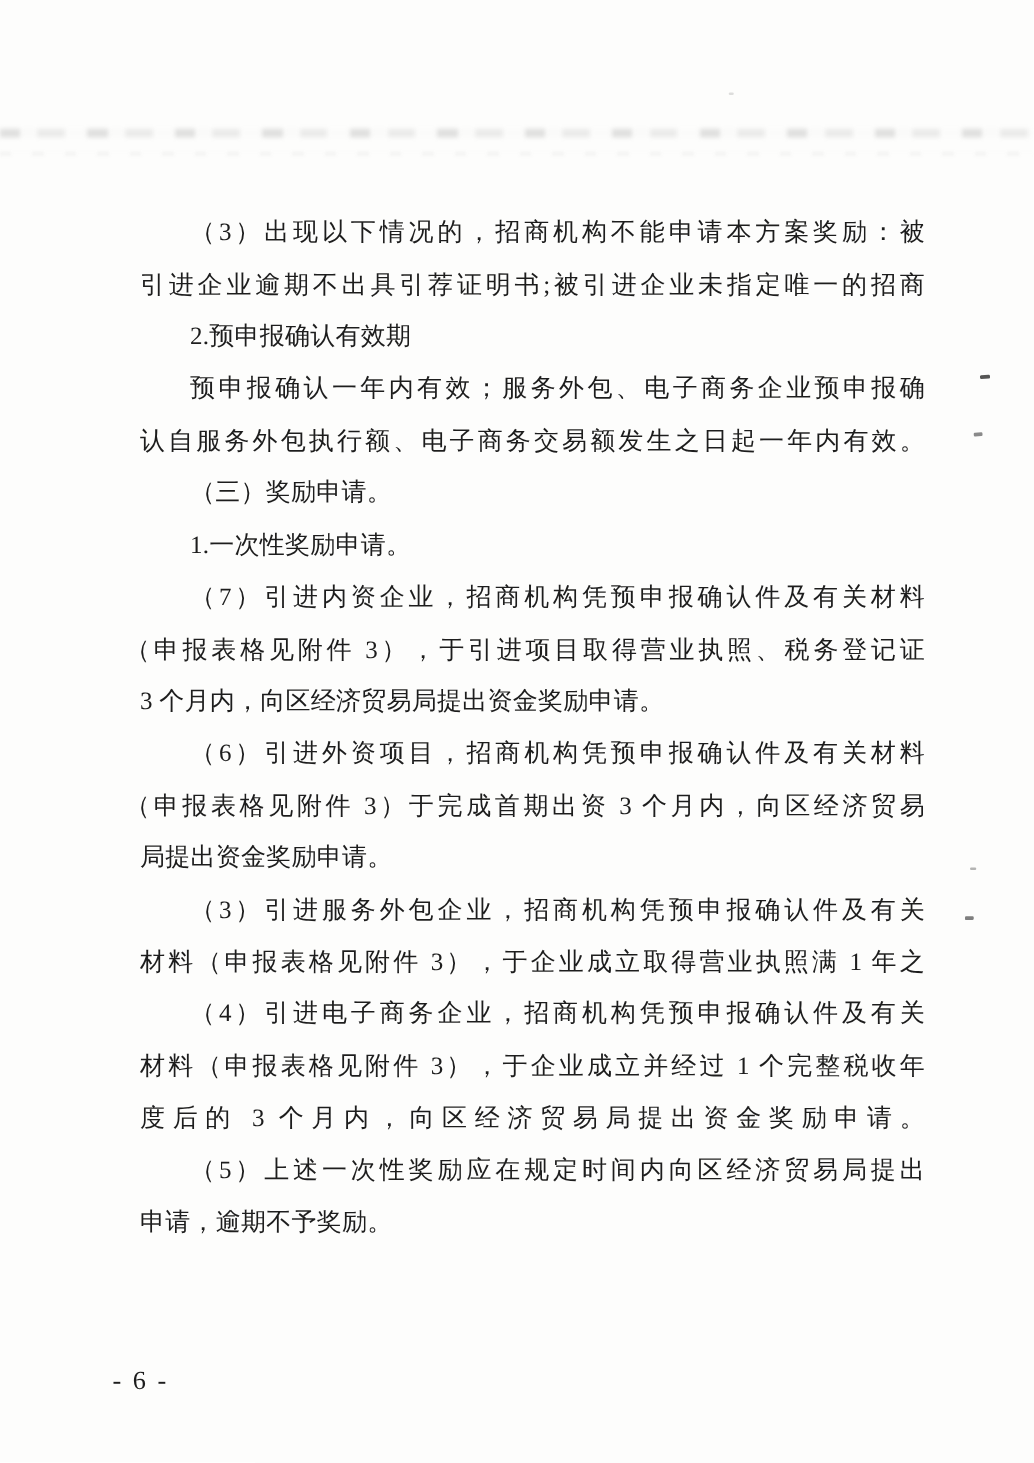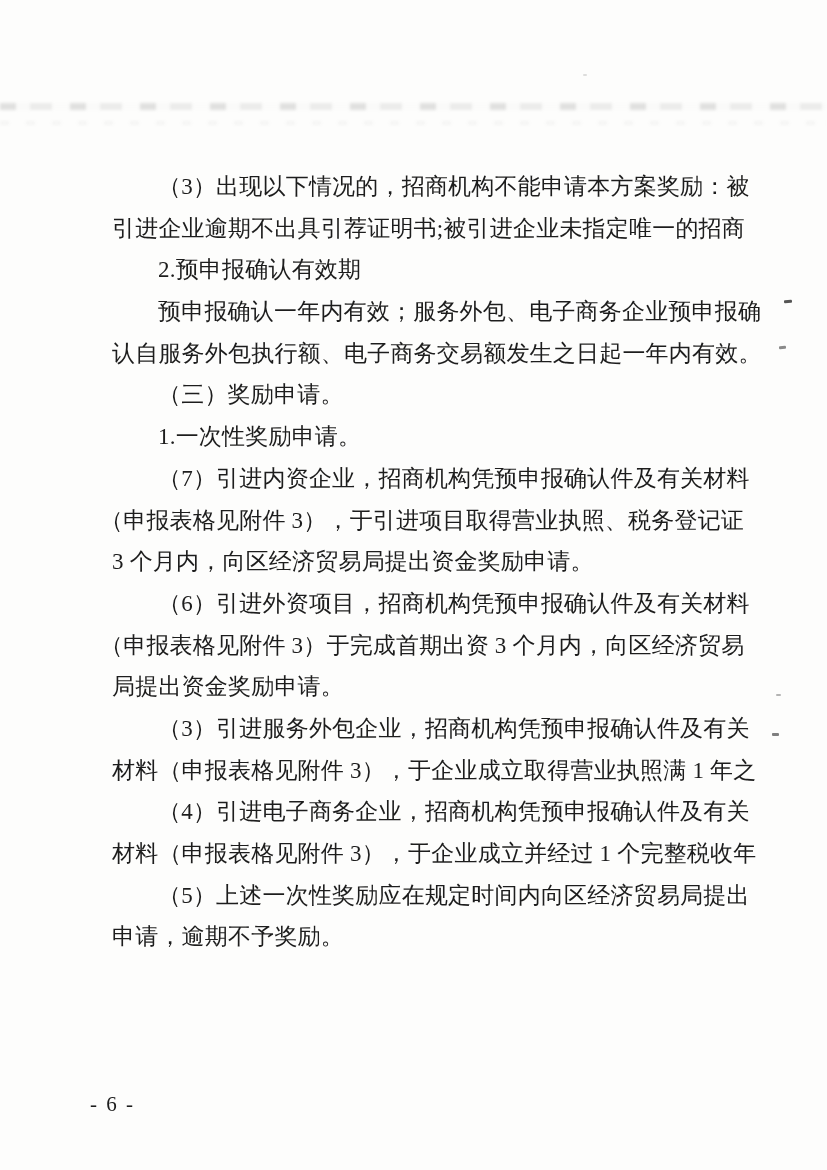--- a/index.html
+++ b/index.html
@@ -52,21 +52,21 @@
   .speck.s4 { left: 772px; top: 733px; width: 7px; height: 3px; opacity: .60; transform: rotate(-2deg); }
   .speck.s5 { left: 583px; top: 74px;  width: 4px; height: 2px; opacity: .15; }
 
   
   .doc-body {
     --lh: 41.7px;
     position: absolute;
     left: 112px;
     top: 166px;
     width: 628px;
-    font-size: 23px;
+    font-size: 20px;
     color: var(--ink, #1d1d1d);
     letter-spacing: 0.2px;
   }
   .para { margin: 0; }
   .line {
     height: var(--lh);
     line-height: var(--lh);
     white-space: nowrap;
   }
   .line.first { text-indent: 2em; }
@@ -126,20 +126,21 @@
         <div class="line just hang">（申报表格见附件 3）于完成首期出资 3 个月内，向区经济贸易</div>
         <div class="line">局提出资金奖励申请。</div>
       </div>
       <div class="para">
         <div class="line first just">（3）引进服务外包企业，招商机构凭预申报确认件及有关</div>
         <div class="line just">材料（申报表格见附件 3），于企业成立取得营业执照满 1 年之</div>
       </div>
       <div class="para">
         <div class="line first just">（4）引进电子商务企业，招商机构凭预申报确认件及有关</div>
         <div class="line just">材料（申报表格见附件 3），于企业成立并经过 1 个完整税收年</div>
+        <div class="line just">度后的 3 个月内，向区经济贸易局提出资金奖励申请。</div>
       </div>
       <div class="para">
         <div class="line first just">（5）上述一次性奖励应在规定时间内向区经济贸易局提出</div>
         <div class="line">申请，逾期不予奖励。</div>
       </div>
     </div>
 
   <div class="page-number">- 6 -</div>
 
 </div>

